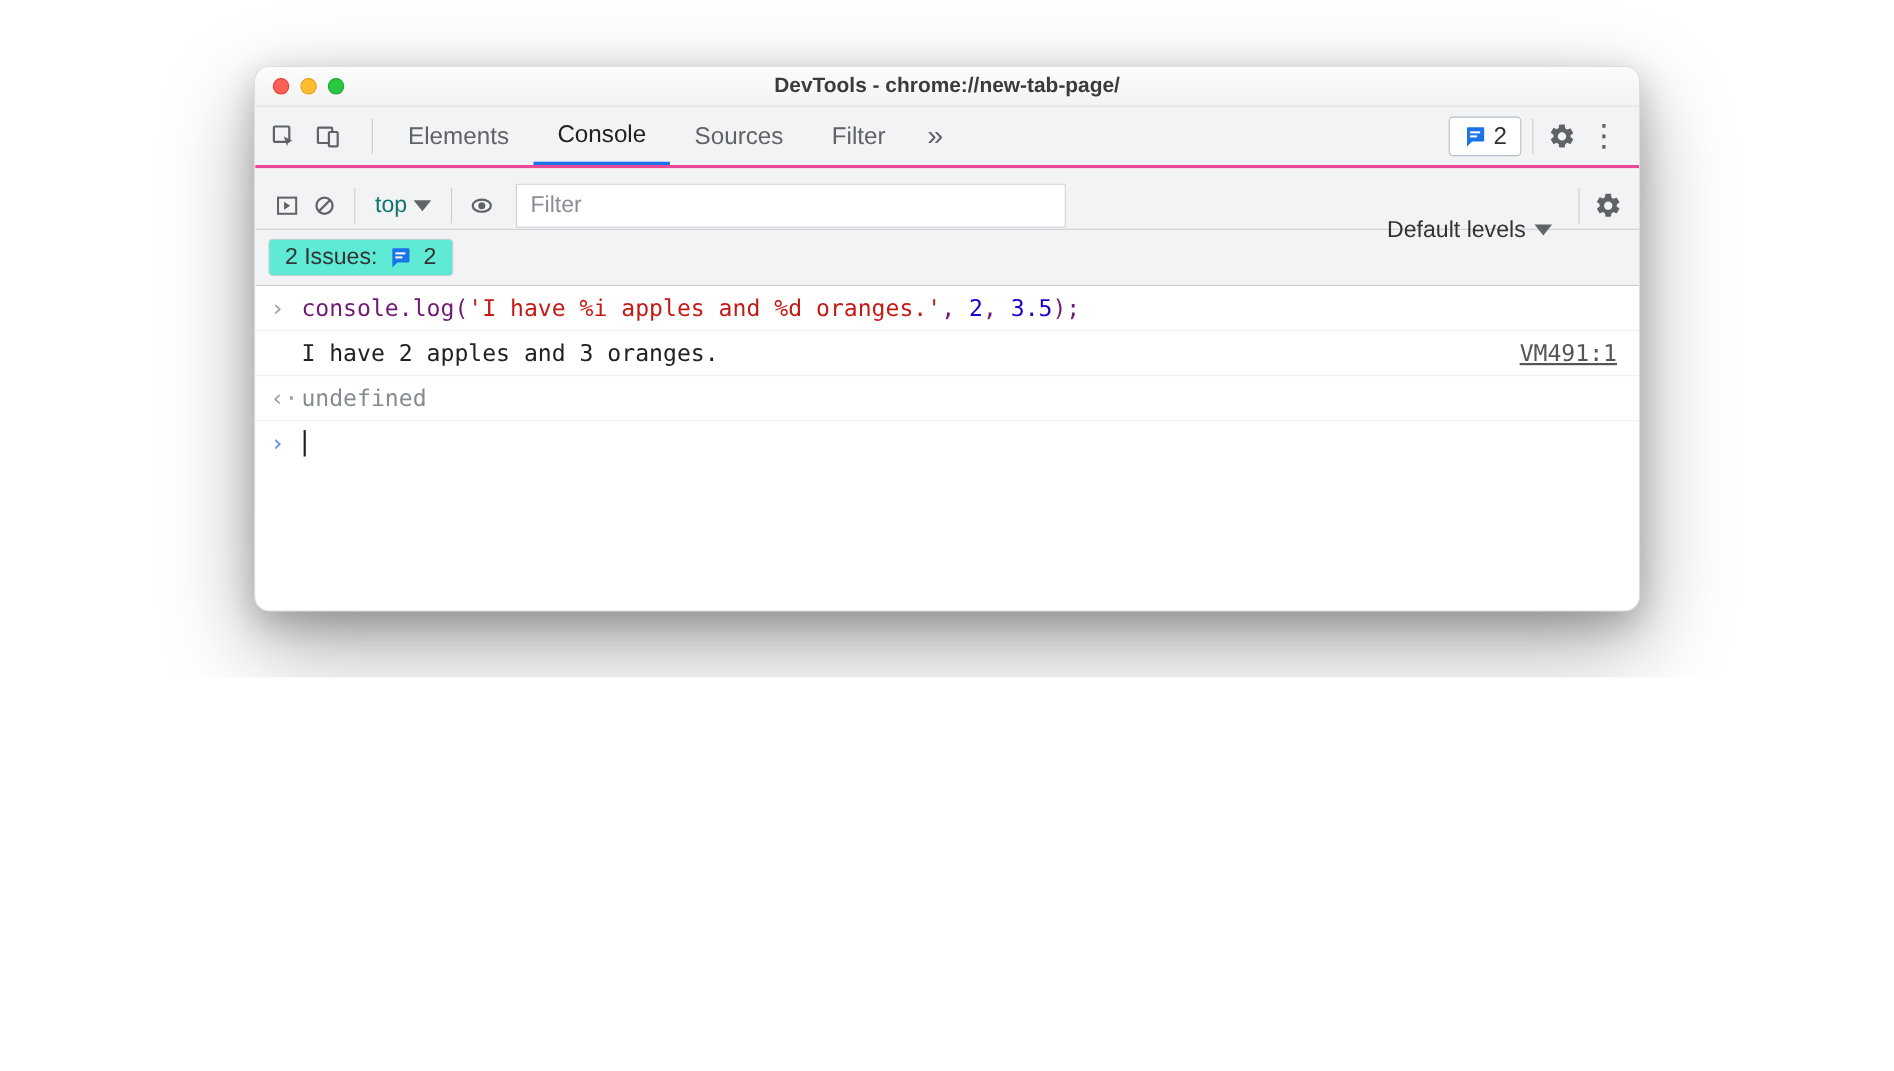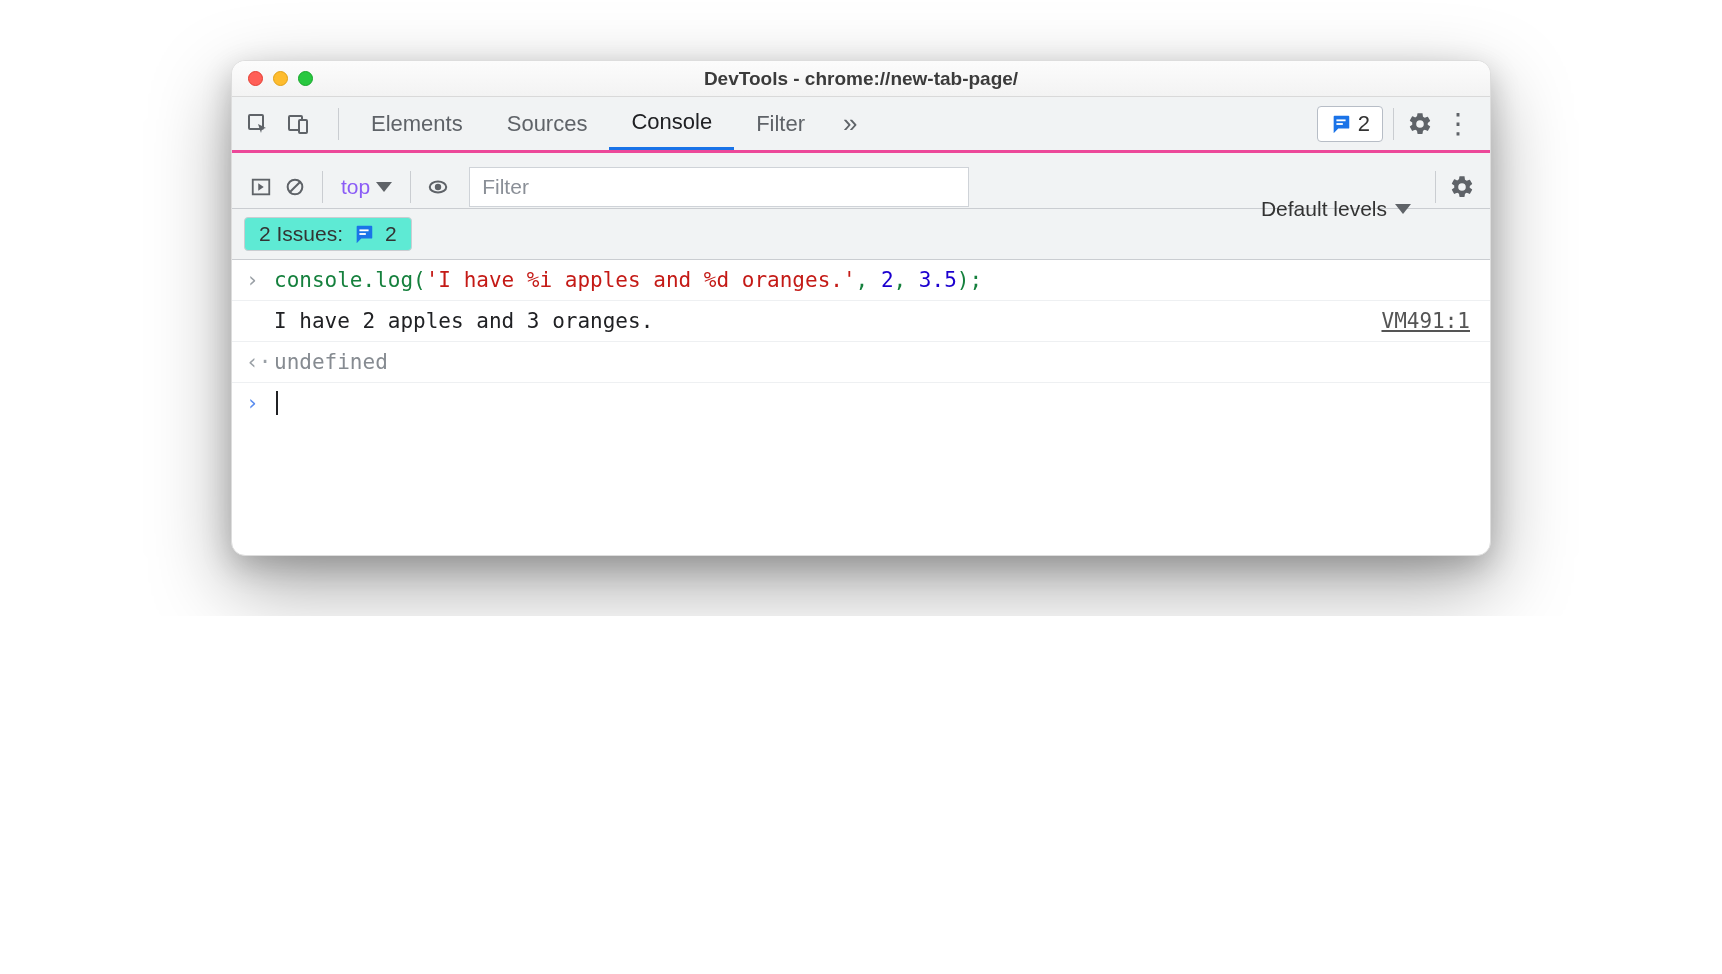--- a/index.html
+++ b/index.html
@@ -63,21 +63,21 @@
 .gear svg{width:26px;height:26px;}
 .dots { font-size:28px; line-height:1; color:#5f6368; padding:0 8px; cursor:pointer;}
 
 .toolbar {
   display:flex; align-items:center; height:56px;
   background:#f1f3f4; border-bottom:1px solid #cacdd1;
   padding:0 12px; flex-wrap:wrap;
 }
 .tool { display:flex; align-items:center; color:#5f6368; cursor:pointer; padding:0 6px;}
 .tool svg{width:22px;height:22px;}
-.context-sel { display:flex; align-items:center; gap:6px; font-size:21px; color:#8b5cf6; padding:0 8px; cursor:pointer;}
+.context-sel { display:flex; align-items:center; gap:6px; font-size:21px; color:#0f766e; padding:0 8px; cursor:pointer;}
 .filter-input {
   height:40px; width:500px; border:1px solid #cfd3d8; background:#fff;
   font-size:21px; padding:0 12px; color:#333; outline:none;
 }
 .filter-input::placeholder{color:#8a8f97;}
 .levels { font-size:21px; color:#333; display:flex; align-items:center; gap:8px; padding:0 14px; cursor:pointer;margin-top:44px;}
 .tri-down { width:0; height:0; border-left:8px solid transparent; border-right:8px solid transparent; border-top:10px solid #5f6368; display:inline-block;}
 
 .issuesrow {
   background:#f1f3f4; border-bottom:1px solid #cacdd1;
@@ -87,21 +87,21 @@
   display:inline-flex; align-items:center; gap:10px;
   border:1px solid #cacdd1; border-radius:4px; background:#5eead4;
   padding:4px 14px; font-size:21px; color:#333; cursor:pointer;
 }
 
 .console-area { font-family: Menlo, Consolas, monospace; font-size:21px; }
 .row { display:flex; align-items:flex-start; padding:8px 14px; border-bottom:1px solid #eef0f2;}
 .gutter { width:28px; color:#9aa0a6; font-family:inherit; user-select:none;}
 .gutter.blue{color:#5b8def;}
 .content { flex:1; display:flex; align-items:baseline;}
-.code { white-space:pre; color:#15803d;}
+.code { white-space:pre; color:#701a75;}
 .str{color:#c41a16;}
 .num{color:#1c00cf;}
 .out{color:#202124;}
 .undef{color:#868b91;}
 .source-link{ color:#555; text-decoration:underline; cursor:pointer; margin-left:auto; padding-right:6px;}
 .cursor-line .caret{
   display:inline-block; width:2px; height:24px; background:#202124; vertical-align:middle; margin-left:2px;
 }
 
 .chat-icon{
@@ -133,22 +133,22 @@
       </div>
       <div class="icon-btn">
         <svg viewBox="0 0 24 24" fill="none" stroke="#5f6368" stroke-width="2">
           <rect x="3" y="4" width="13" height="14" rx="1"></rect>
           <rect x="13" y="8" width="8" height="13" rx="1" fill="#f1f3f4"></rect>
         </svg>
       </div>
     </div>
     <div class="vsep"></div>
     <div class="tab">Elements</div>
+    <div class="tab active">Console</div>
     <div class="tab">Sources</div>
-    <div class="tab active">Console</div>
     <div class="tab">Filter</div>
     <div class="overflow">»</div>
     <div class="spacer"></div>
     <div class="issues-btn">
       <span class="chat-icon">
         <svg viewBox="0 0 24 24">
             <path fill="#1a73e8" d="M4 3h16a1 1 0 0 1 1 1v12a1 1 0 0 1-1 1H9l-5 5V4a1 1 0 0 1 1-1z"></path>
             <rect x="7" y="7" width="10" height="2" fill="#fff"></rect>
             <rect x="7" y="11" width="7" height="2" fill="#fff"></rect>
           </svg>

